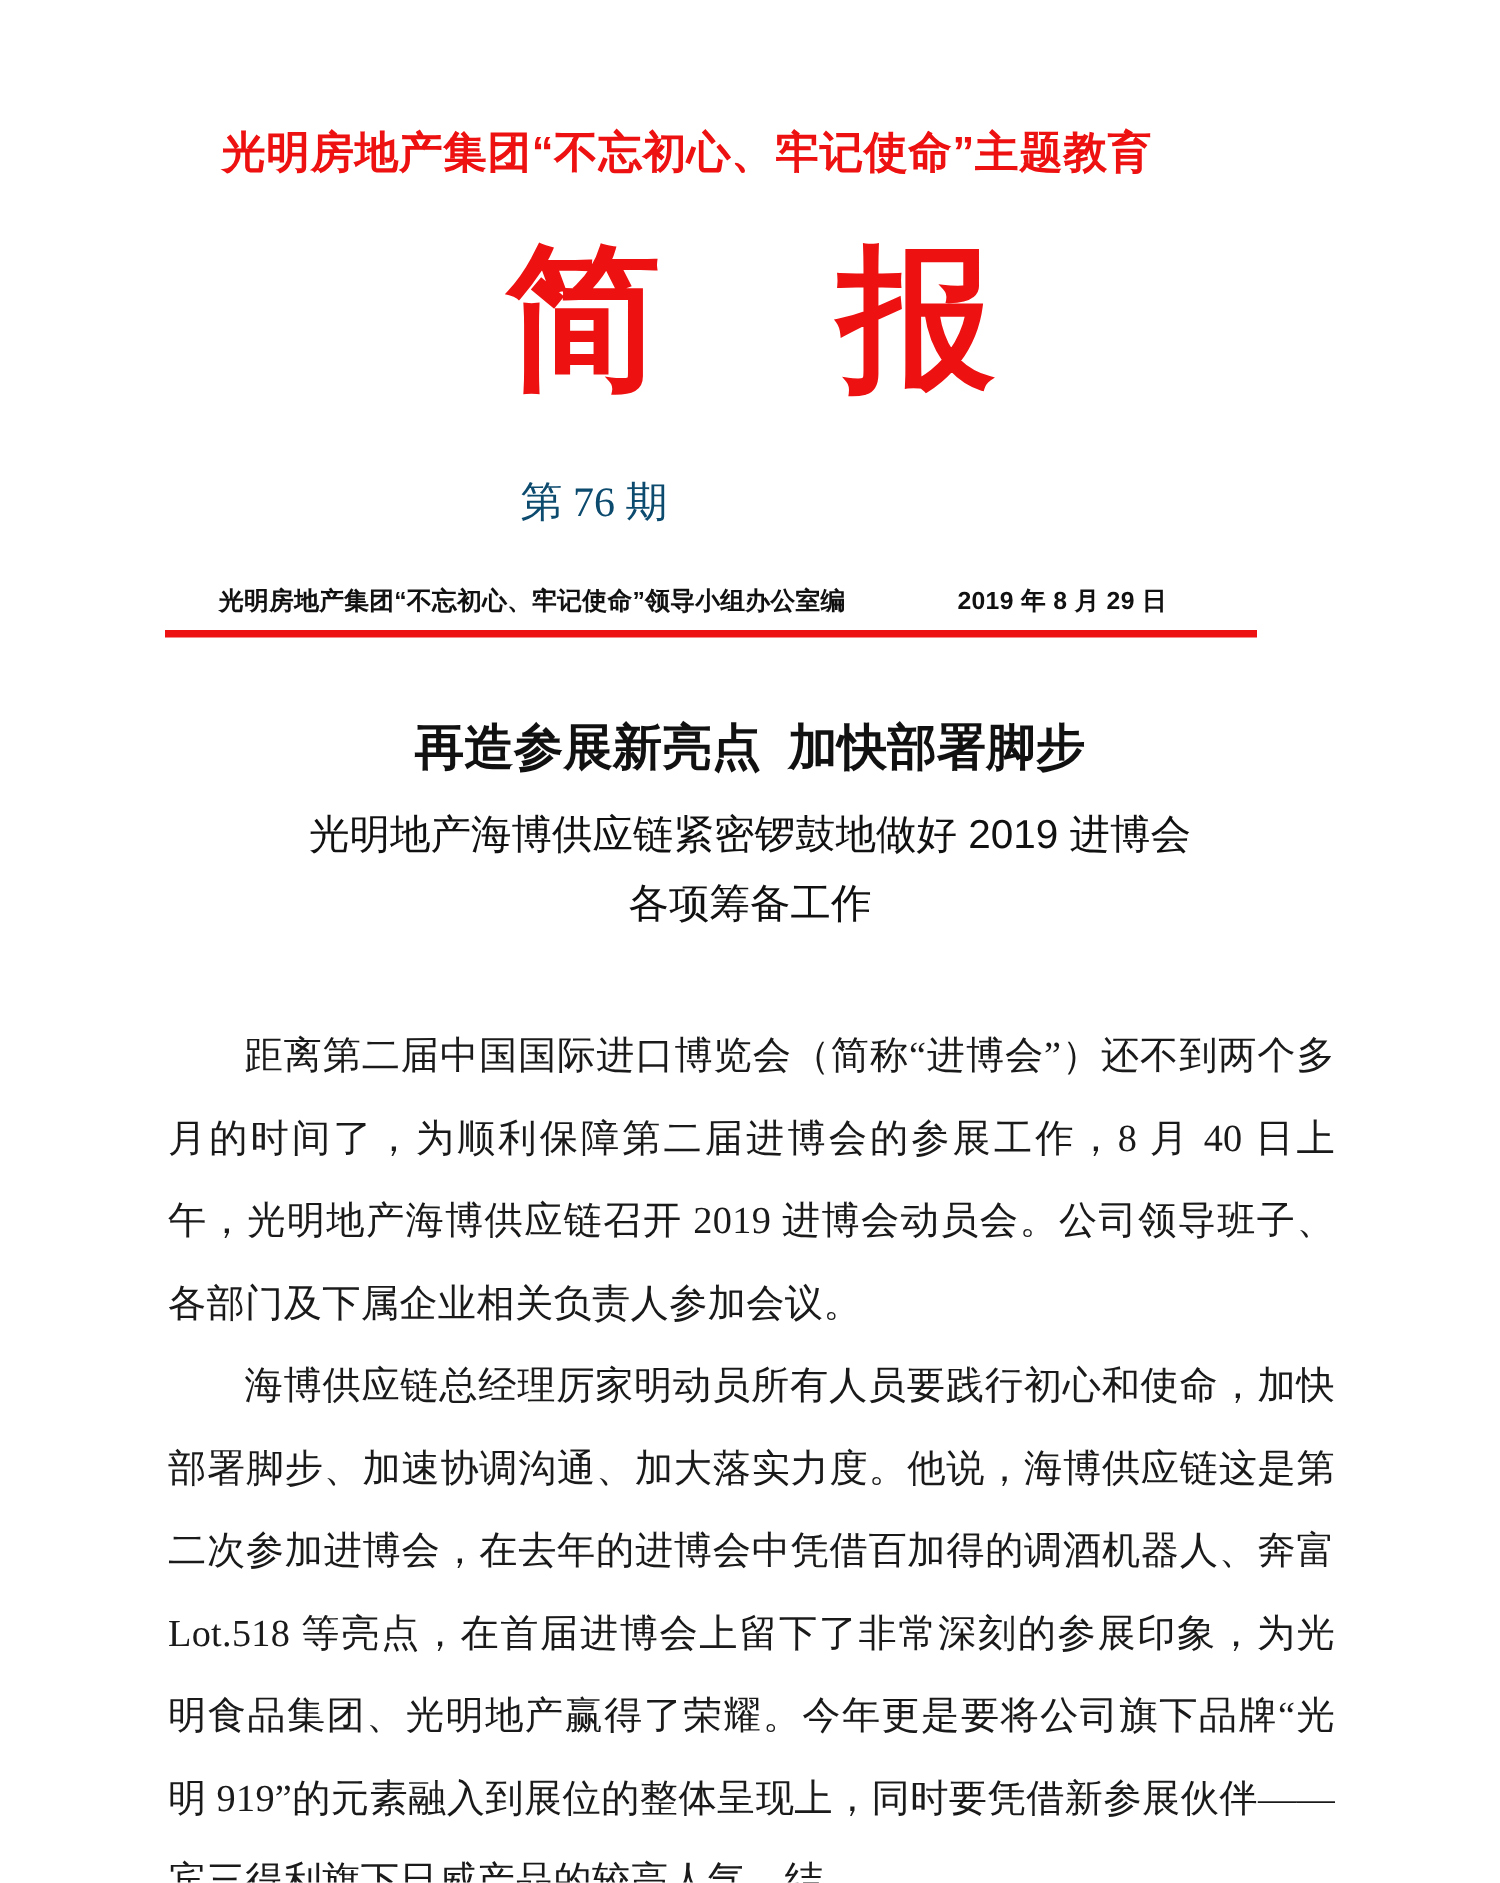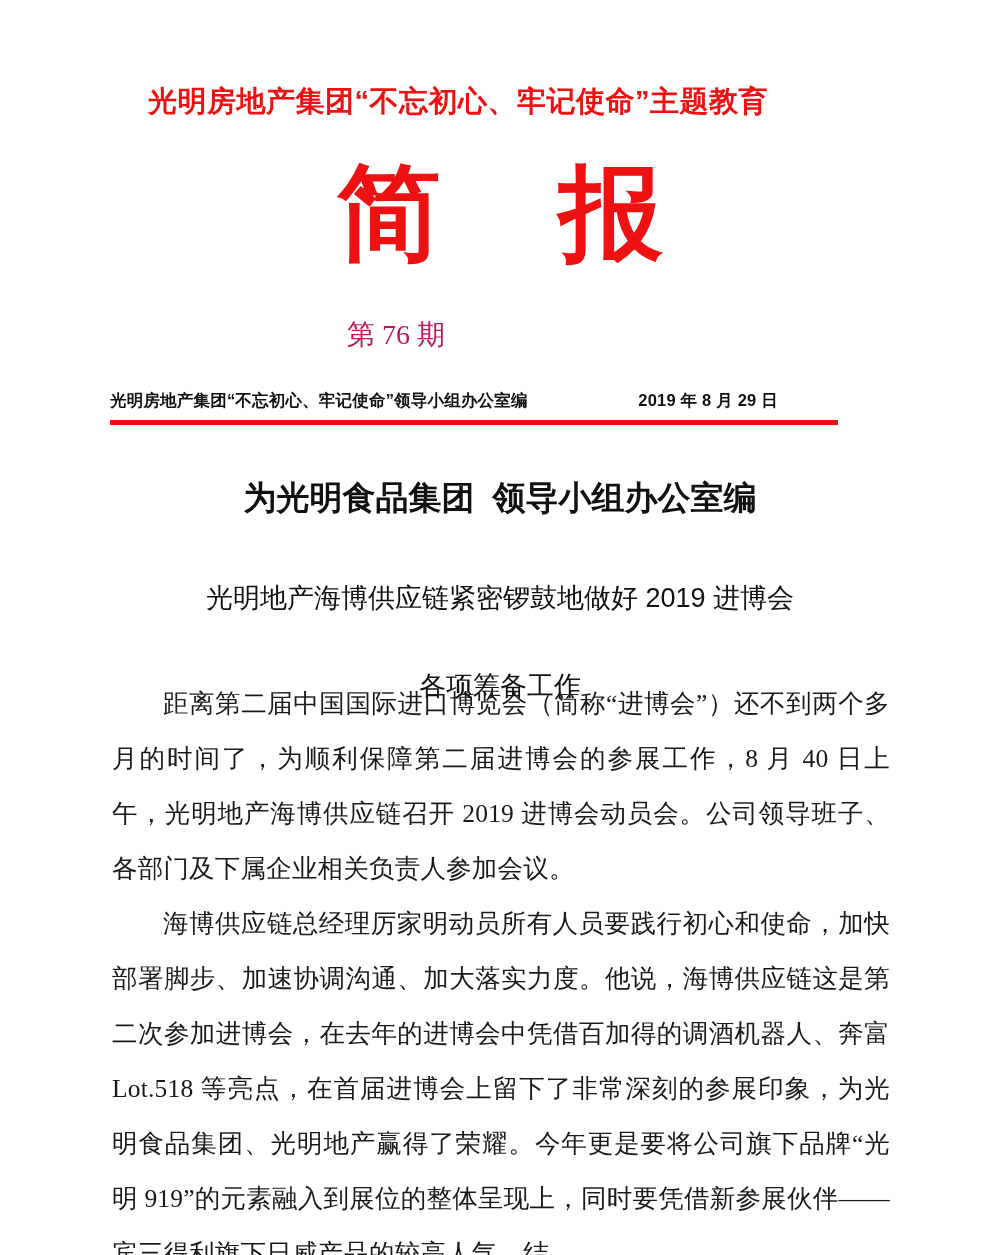--- a/index.html
+++ b/index.html
@@ -57,40 +57,40 @@
   }
 
   .issue-line {
     position: absolute;
     top: 316px;
     left: 0;
     width: 792px;
     text-align: center;
     font-family: "Liberation Serif", "DejaVu Serif", serif;
     font-size: 28px;
-    color: #be185d;
+    color: #0c4a6e;
     white-space: nowrap;
   }
 
   
   .publisher-row {
     position: absolute;
     top: 390px;
     left: 110px;
     width: 728px;
     display: flex;
     align-items: baseline;
     justify-content: space-between;
     font-family: "Liberation Sans", "DejaVu Sans", sans-serif;
     font-weight: bold;
     font-size: 16.5px;
     color: #111111;
     white-space: nowrap;
   }
-  .publisher-row .editor { letter-spacing: 0.2px; }
+  .publisher-row .editor { letter-spacing: 0.2px; margin-left: 36px; }
   .publisher-row .date { padding-right: 60px; letter-spacing: 0.2px; text-align: right; }
 
   .red-rule {
     position: absolute;
     top: 420px;
     left: 110px;
     width: 728px;
     height: 5px;
     background: #ee1111;
   }
@@ -115,21 +115,21 @@
     position: absolute;
     top: 533px;
     left: 100px;
     width: 800px;
     text-align: center;
     font-family: "Liberation Sans", "DejaVu Sans", sans-serif;
     font-size: 27px;
     line-height: 46px;
     color: #111111;
   }
-  .article-subtitle .sub-line { display: block; white-space: nowrap; margin-top: 42px; }
+  .article-subtitle .sub-line { display: block; white-space: nowrap; }
 
   
   .body-text {
     position: absolute;
     top: 676px;
     left: 112px;
     width: 778px;
     font-family: "Liberation Serif", "DejaVu Serif", serif;
     font-size: 25.5px;
     line-height: 55px;
@@ -157,21 +157,21 @@
   <div class="issue-line">第 76 期</div>
 
   <div class="publisher-row">
     <span class="editor">光明房地产集团“不忘初心、牢记使命”领导小组办公室编</span>
     <span class="date">2019 年 8 月 29 日</span>
   </div>
 
   <div class="red-rule"></div>
 
   <div class="article-title">
-    <span>为光明食品集团</span><span class="sp"></span><span>领导小组办公室编</span>
+    <span>再造参展新亮点</span><span class="sp"></span><span>加快部署脚步</span>
   </div>
 
   <div class="article-subtitle">
     <span class="sub-line">光明地产海博供应链紧密锣鼓地做好 2019 进博会</span>
     <span class="sub-line">各项筹备工作</span>
   </div>
 
   <div class="body-text">
     <p>距离第二届中国国际进口博览会（简称“进博会”）还不到两个多月的时间了，为顺利保障第二届进博会的参展工作，8 月 40 日上午，光明地产海博供应链召开 2019 进博会动员会。公司领导班子、各部门及下属企业相关负责人参加会议。</p>
     <p>海博供应链总经理厉家明动员所有人员要践行初心和使命，加快部署脚步、加速协调沟通、加大落实力度。他说，海博供应链这是第二次参加进博会，在去年的进博会中凭借百加得的调酒机器人、奔富 Lot.518 等亮点，在首届进博会上留下了非常深刻的参展印象，为光明食品集团、光明地产赢得了荣耀。今年更是要将公司旗下品牌“光明 919”的元素融入到展位的整体呈现上，同时要凭借新参展伙伴——宾三得利旗下日威产品的较高人气，结</p>

